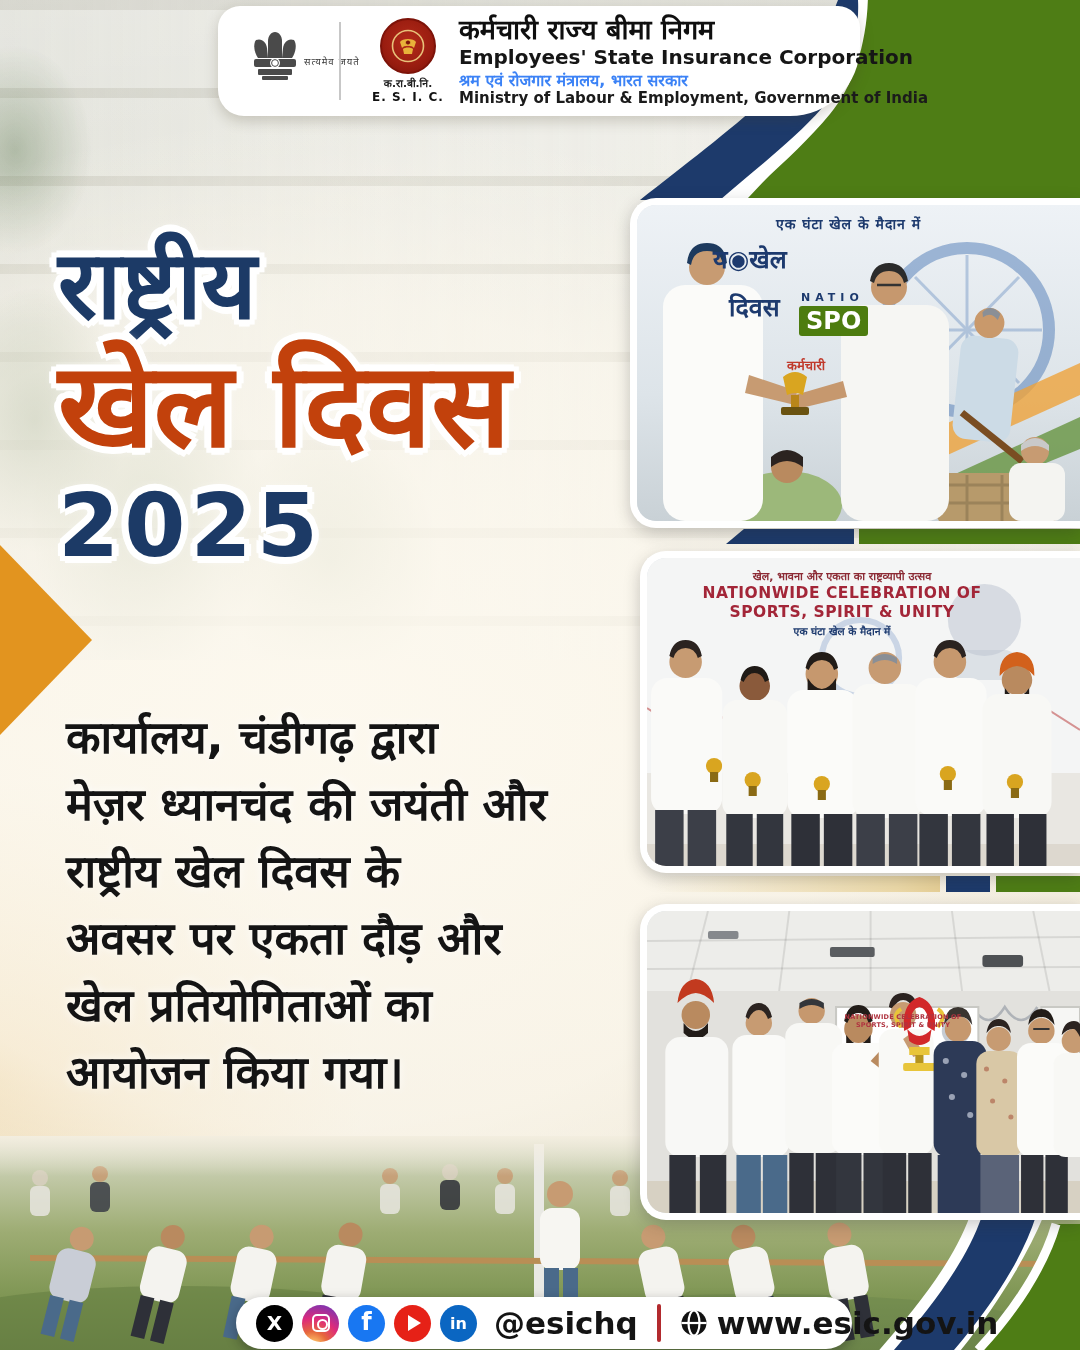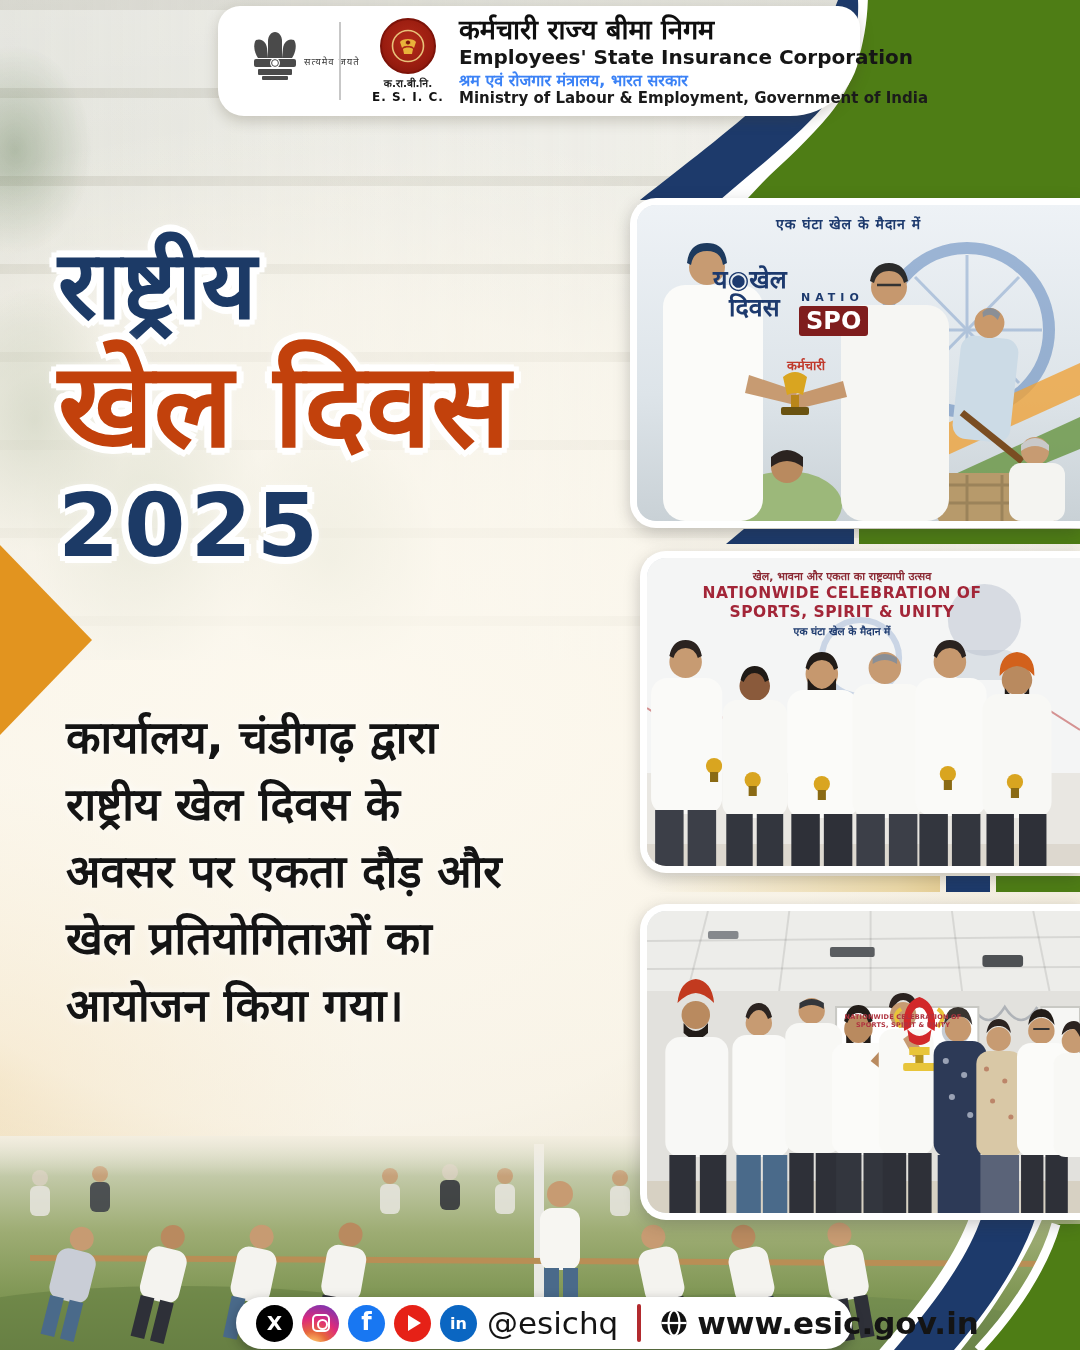--- a/index.html
+++ b/index.html
@@ -75,26 +75,26 @@
     border-radius:26px 0 0 26px; overflow:hidden; z-index:4;
     box-shadow:0 5px 16px rgba(40,40,40,.25); background:#dde3e8; }
   .photo1 { left:630px; top:198px; width:450px; height:330px; }
   .photo2 { left:640px; top:551px; width:440px; height:322px; }
   .photo3 { left:640px; top:904px; width:440px; height:316px; }
   .scene { position:absolute; inset:0; }
   .scene svg { display:block; width:100%; height:100%; }
 
   .p1-banner-top { position:absolute; left:0; right:20px; top:9px; text-align:center;
     font-size:14px; font-weight:700; color:#1d3a6e; letter-spacing:1px; }
-  .p1-left1 { position:absolute; left:76px; top:56px; font-size:25px; font-weight:800; color:#1d3a6e; }
+  .p1-left1 { position:absolute; left:76px; top:36px; font-size:25px; font-weight:800; color:#1d3a6e; }
   .p1-left2 { position:absolute; left:92px; top:84px; font-size:25px; font-weight:800; color:#1d3a6e; }
   .p1-natio { position:absolute; left:164px; top:86px; font-size:11px; font-weight:700;
     color:#1d3a6e; letter-spacing:5px; }
   .p1-spo { position:absolute; left:162px; top:101px; font-size:24px; font-weight:800;
-    color:#ffffff; background:#7f1d1d; padding:1px 7px; border-radius:3px; }
+    color:#ffffff; background:#4d7c0f; padding:1px 7px; border-radius:3px; }
   .p1-red { position:absolute; left:150px; top:151px; font-size:13px; font-weight:700; color:#c0392b; }
 
   .p2-banner { position:absolute; left:0; top:12px; width:390px; text-align:center; line-height:1.25; }
   .p2-l1 { font-size:11px; font-weight:700; color:#8c2b35; }
   .p2-l2 { font-size:15.5px; font-weight:800; color:#a32638; letter-spacing:.5px; }
   .p2-l3 { font-size:15.5px; font-weight:800; color:#a32638; letter-spacing:.5px; }
   .p2-l4 { font-size:10.5px; font-weight:700; color:#1d3a6e; margin-top:2px; }
 
   .p3-poster-text { position:absolute; left:190px; top:102px; width:132px; text-align:center;
     line-height:1.25; }
@@ -121,21 +121,21 @@
   .icon-x  { background:#000000; font-size:20px; font-weight:800; }
   .icon-ig { background:radial-gradient(circle at 28% 115%, #fdc468 10%, #e6683c 32%, #dd2a7b 58%, #8134af 88%, #515bd4 100%); }
   .ig-frame { position:relative; width:18px; height:18px; border:2.2px solid #fff; border-radius:5px; }
   .ig-frame::after { content:""; position:absolute; left:3.2px; top:3.2px; width:7px; height:7px;
     border:2px solid #fff; border-radius:50%; }
   .icon-fb { background:#1877f2; font-size:24px; font-weight:800; padding-bottom:3px; }
   .icon-yt { background:#e62117; }
   .yt-play { width:0; height:0; border-left:13px solid #fff;
     border-top:8px solid transparent; border-bottom:8px solid transparent; margin-left:3px; }
   .icon-li { background:#0a66c2; font-size:16px; font-weight:800; }
-  .footer-handle { font-size:31px; font-weight:400; color:#141414; margin-left:1px; white-space:nowrap; }
+  .footer-handle { font-size:31px; font-weight:700; color:#141414; margin-left:8px; white-space:nowrap; }
   .footer-divider { width:4px; height:38px; background:#b22a2e; border-radius:2px; margin:0 10px; flex:0 0 auto; }
   .globe-wrap { width:28px; height:28px; flex:0 0 auto; display:flex; align-items:center; }
   .footer-site { font-size:31px; font-weight:700; color:#141414; white-space:nowrap; }
 </style>
 </head>
 <body>
 
 <div class="poster">
 
   <div class="bg-base"></div>
@@ -280,20 +280,21 @@
   </div>
 
   <div class="title-block">
     <div class="title-line1 outline">राष्ट्रीय</div>
     <div class="title-line2 outline">खेल दिवस</div>
     <div class="title-year outline">2025</div>
   </div>
 
   <div class="body-text">
     <span class="body-line">कार्यालय, चंडीगढ़ द्वारा</span>
+    <span class="body-line">मेज़र ध्यानचंद की जयंती और</span>
     <span class="body-line">राष्ट्रीय खेल दिवस के</span>
     <span class="body-line">अवसर पर एकता दौड़ और</span>
     <span class="body-line">खेल प्रतियोगिताओं का</span>
     <span class="body-line">आयोजन किया गया।</span>
   </div>
 
   <div class="photo photo1" aria-label="Trophy presentation by two men in white polos in front of National Sports Day banner with Major Dhyan Chand artwork">
     <div class="scene">
       <svg viewBox="0 0 443 316" preserveAspectRatio="none">
         <defs>

